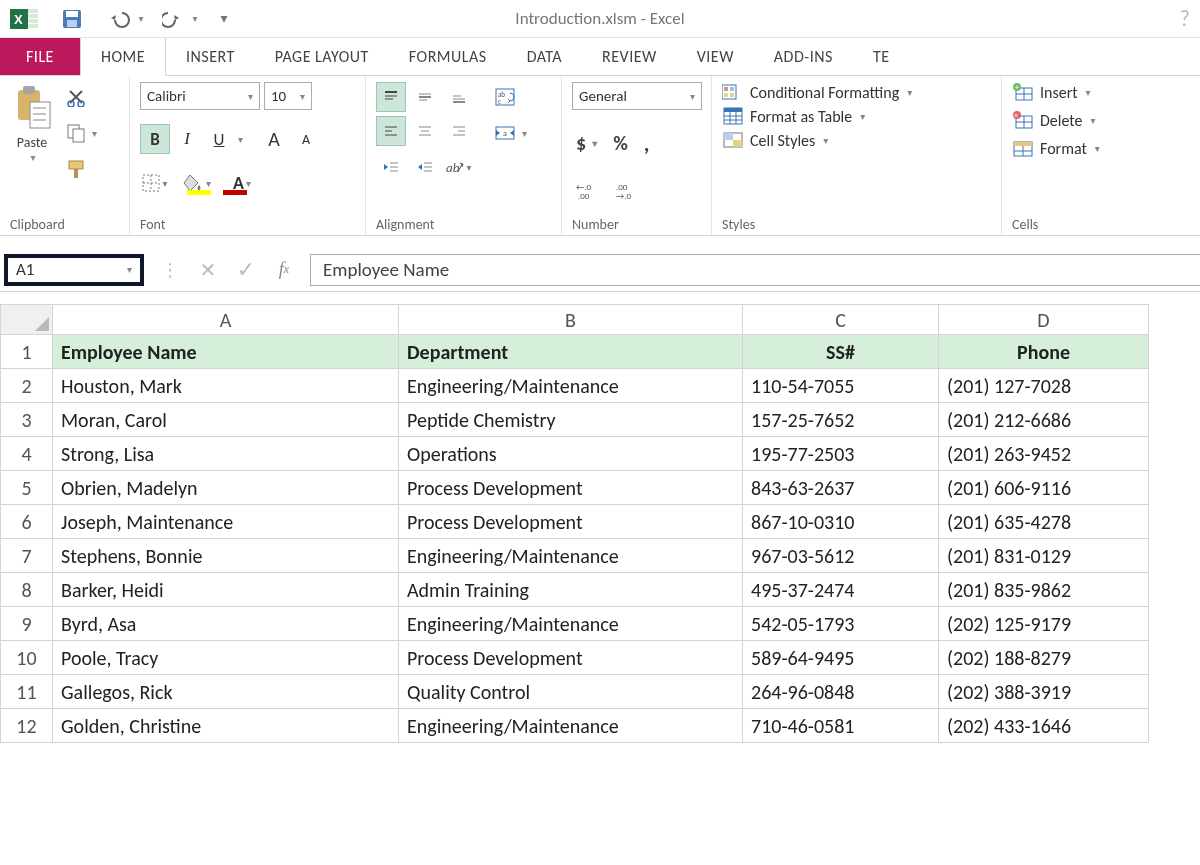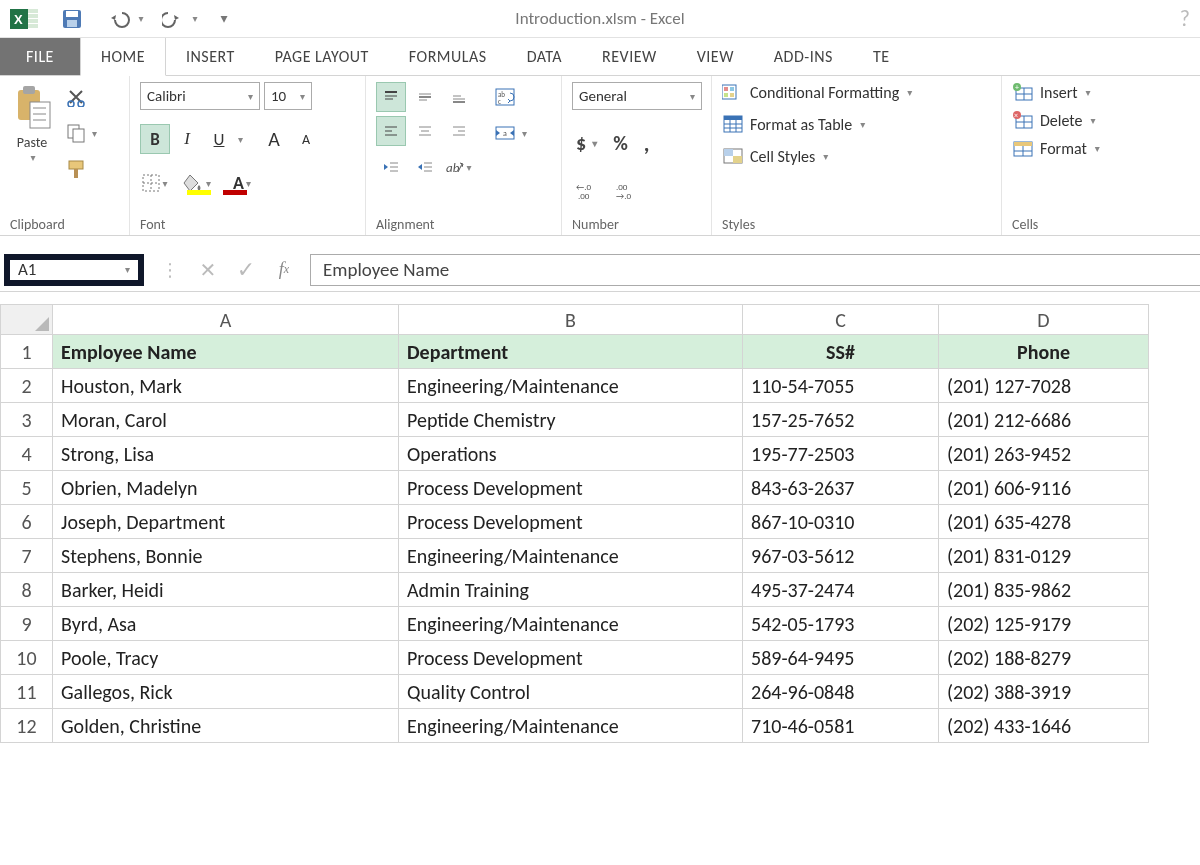--- a/index.html
+++ b/index.html
@@ -9,21 +9,21 @@
   .title-bar { height: 38px; background: #fff; display: flex; align-items: center; border-bottom: 1px solid #e2e2e2; }
   .excel-logo { width: 32px; height: 26px; margin-left: 8px; display: flex; align-items: center; justify-content: center; }
   .qat { display: flex; align-items: center; gap: 14px; margin-left: 12px; }
   .qat-btn { width: 40px; height: 30px; display: flex; align-items: center; justify-content: center; cursor: pointer; position: relative; }
   .doc-title { position: absolute; left: 50%; transform: translateX(-50%); font-size: 17px; color: #777; }
   .help-icon { margin-left: auto; margin-right: 10px; font-size: 22px; color: #bbb; cursor: pointer; }
   
   
   .ribbon-tabs { height: 38px; display: flex; align-items: stretch; background: #fff; border-bottom: 1px solid #d4d4d4; }
   .tab { padding: 0 20px; font-size: 16px; color: #444; display: flex; align-items: center; cursor: pointer; text-transform: uppercase; letter-spacing: 0.5px; }
-  .tab.file { background: #737373; color: #fff; padding: 0 26px; }
+  .tab.file { background: #be185d; color: #fff; padding: 0 26px; }
   .tab.active { background: #fff; border: 1px solid #d4d4d4; border-bottom: 1px solid #fff; border-top: none; margin-bottom: -1px; }
   
   
   .ribbon { height: 160px; background: #fff; border-bottom: 1px solid #d4d4d4; display: flex; }
   .group { border-right: 1px solid #e5e5e5; padding: 6px 10px 2px 10px; display: flex; flex-direction: column; justify-content: space-between; }
   .group-body { flex: 1; display: flex; align-items: flex-start; gap: 8px; }
   .group-label { text-align: left; font-size: 14px; color: #666; padding-top: 2px; position: relative; }
   
   .big-btn { display: flex; flex-direction: column; align-items: center; cursor: pointer; padding: 2px; }
   .big-btn .lbl { font-size: 14px; color: #444; margin-top: 2px; }
@@ -44,28 +44,28 @@
   
   .align-grid { display: grid; grid-template-columns: repeat(3, 30px); grid-template-rows: repeat(2, 30px); gap: 4px; }
   .align-row3 { display: flex; gap: 4px; margin-top: 6px; }
   .align-side { display: flex; flex-direction: column; gap: 6px; margin-left: 8px; }
   
   .num-row1 { display: flex; align-items: center; }
   .num-format { width: 130px; height: 28px; border: 1px solid #ababab; font-size: 15px; padding: 0 6px; display: flex; align-items: center; justify-content: space-between; }
   .num-row2 { display: flex; gap: 8px; margin-top: 10px; align-items: center; }
   .num-row3 { display: flex; gap: 8px; margin-top: 10px; }
   
-  .styles-col { display: flex; flex-direction: column; gap: 12px; }
+  .styles-col { display: flex; flex-direction: column; gap: 4px; }
   .styles-item { display: flex; align-items: center; gap: 6px; cursor: pointer; font-size: 16px; }
   
   .cells-col { display: flex; flex-direction: column; gap: 8px; }
   
   
   .formula-bar { height: 44px; border-bottom: 1px solid #d4d4d4; display: flex; align-items: center; background: #fff; margin-top: 12px; }
-  .name-box { width: 140px; height: 32px; border: 6px solid #0f172a; margin-left: 4px; display: flex; align-items: center; justify-content: space-between; padding: 0 8px; font-size: 17px; }
+  .name-box { width: 140px; height: 32px; border: 4px solid #0f172a; margin-left: 4px; display: flex; align-items: center; justify-content: space-between; padding: 0 8px; font-size: 17px; }
   .fb-btns { display: flex; align-items: center; gap: 10px; margin: 0 12px; color: #aaa; }
   .fb-btn { width: 28px; height: 28px; display: flex; align-items: center; justify-content: center; font-size: 18px; cursor: pointer; }
   .formula-input { flex: 1; height: 32px; border: 1px solid #ababab; border-right: none; padding: 0 12px; font-size: 19px; color: #444; display: flex; align-items: center; }
   
   
   .sheet { display: table; border-collapse: collapse; margin-top: 12px; font-family: Calibri, Arial, sans-serif; }
   .sheet-row { display: table-row; }
   .col-hdr, .row-hdr, .cell, .corner { display: table-cell; border: 1px solid #d4d4d4; vertical-align: middle; }
   .corner { width: 52px; height: 30px; background: #f0f0f0; position: relative; }
   .corner::after { content:""; position:absolute; right:3px; bottom:3px; width:0; height:0; border-style:solid; border-width:0 0 14px 14px; border-color: transparent transparent #b9b9b9 transparent; }
@@ -494,21 +494,21 @@
     </div>
   <div class="sheet-row">
       <div class="row-hdr">5</div>
       <div class="cell col-A">Obrien, Madelyn</div>
       <div class="cell col-B">Process Development</div>
       <div class="cell col-C right">843-63-2637</div>
       <div class="cell col-D right">(201) 606-9116</div>
     </div>
   <div class="sheet-row">
       <div class="row-hdr">6</div>
-      <div class="cell col-A">Joseph, Department</div>
+      <div class="cell col-A">Joseph, Maintenance</div>
       <div class="cell col-B">Process Development</div>
       <div class="cell col-C right">867-10-0310</div>
       <div class="cell col-D right">(201) 635-4278</div>
     </div>
   <div class="sheet-row">
       <div class="row-hdr">7</div>
       <div class="cell col-A">Stephens, Bonnie</div>
       <div class="cell col-B">Engineering/Maintenance</div>
       <div class="cell col-C right">967-03-5612</div>
       <div class="cell col-D right">(201) 831-0129</div>

